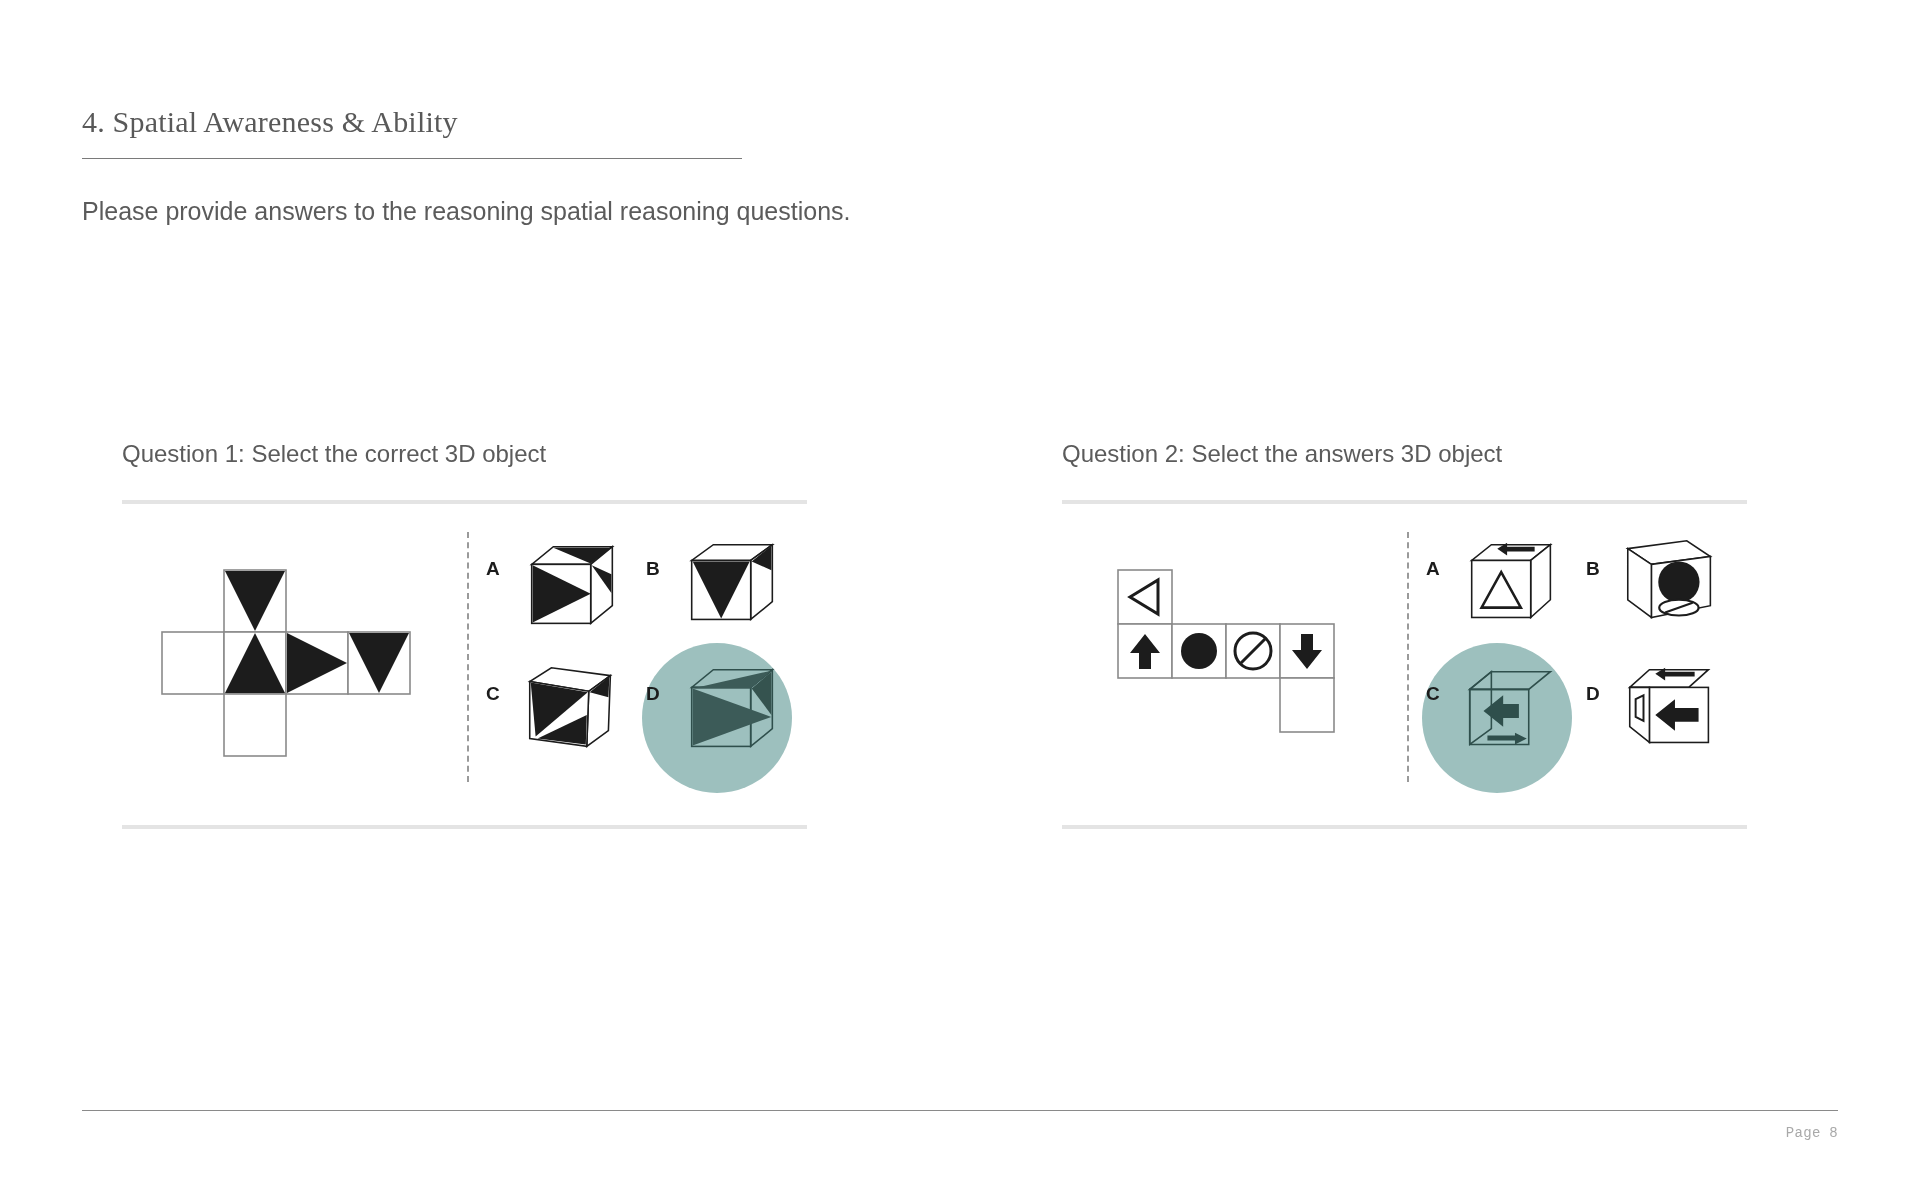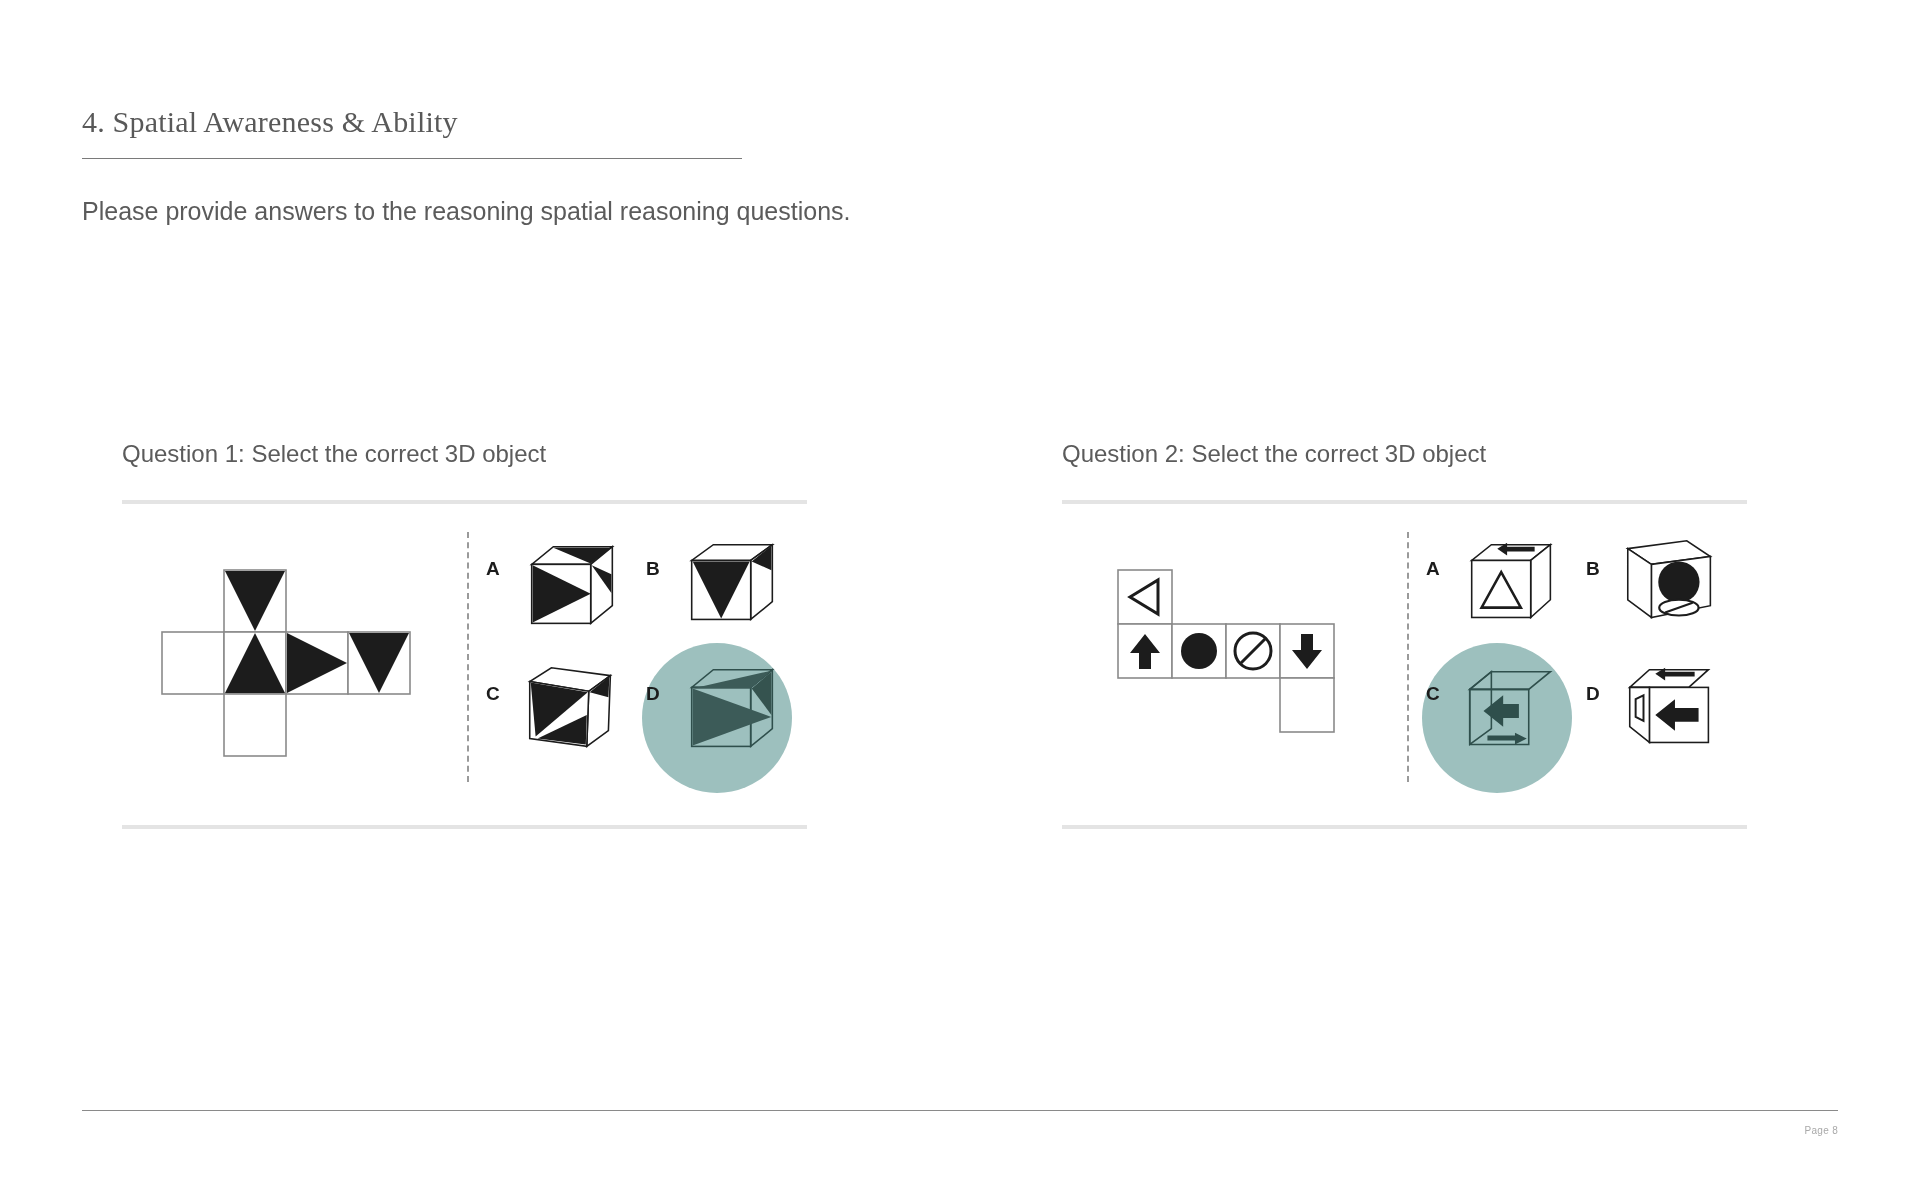--- a/index.html
+++ b/index.html
@@ -147,23 +147,24 @@
     left: 82px;
     top: 1110px;
     width: 1756px;
     height: 1px;
     background: #8a8a8a;
   }
   .footer-page {
     position: absolute;
     right: 82px;
     top: 1125px;
-    font-size: 10px;
+    font-size: 14px;
     color: #a9a9a9;
     letter-spacing: 0.3px;
+    font-family: Liberation Mono, monospace;
   }
 </style>
 </head>
 <body>
 
 <div class="page-title">4. Spatial Awareness &amp; Ability</div>
 <div class="title-rule"></div>
 <div class="subtitle">Please provide answers to the reasoning spatial reasoning questions.</div>
 
 <div class="qcard" id="qcard-1">
@@ -250,21 +251,21 @@
           <polygon points="79,33 99,16 99,60" fill="#35534f"></polygon>
         </svg>
       </div>
     </div>
 
   </div>
   <div class="q-rule-bottom"></div>
 </div>
 
 <div class="qcard" id="qcard-2">
-  <div class="q-header">Question 2: Select the correct 3D object</div>
+  <div class="q-header">Question 2: Select the answers 3D object</div>
   <div class="q-rule-top"></div>
 
   <div class="net-area">
     <svg viewBox="0 0 340 280" width="340" height="280">
       <g stroke="#8a8a8a" stroke-width="1.6" fill="#ffffff">
         <rect x="56" y="50" width="54" height="54"></rect>
         <rect x="56" y="104" width="54" height="54"></rect>
         <rect x="110" y="104" width="54" height="54"></rect>
         <rect x="164" y="104" width="54" height="54"></rect>
         <rect x="218" y="104" width="54" height="54"></rect>

